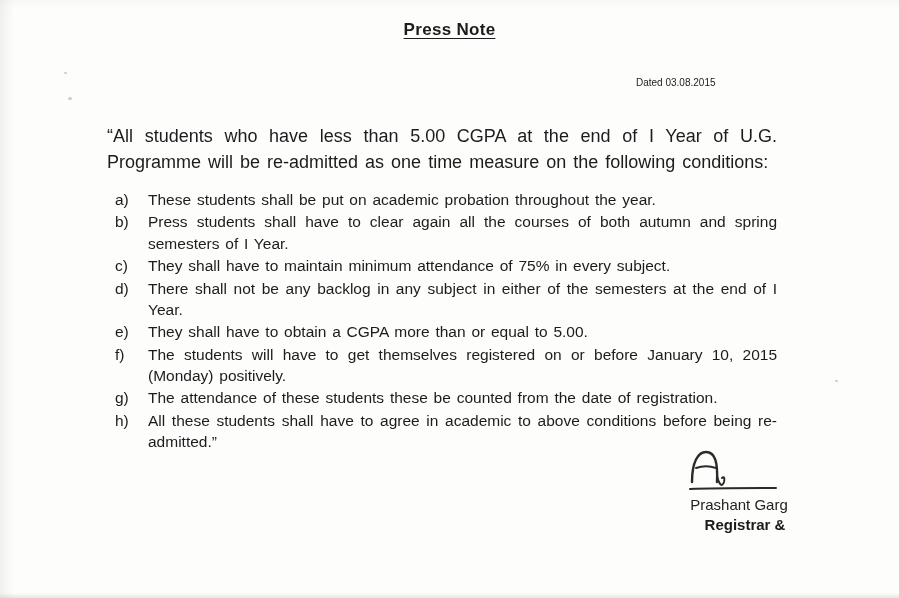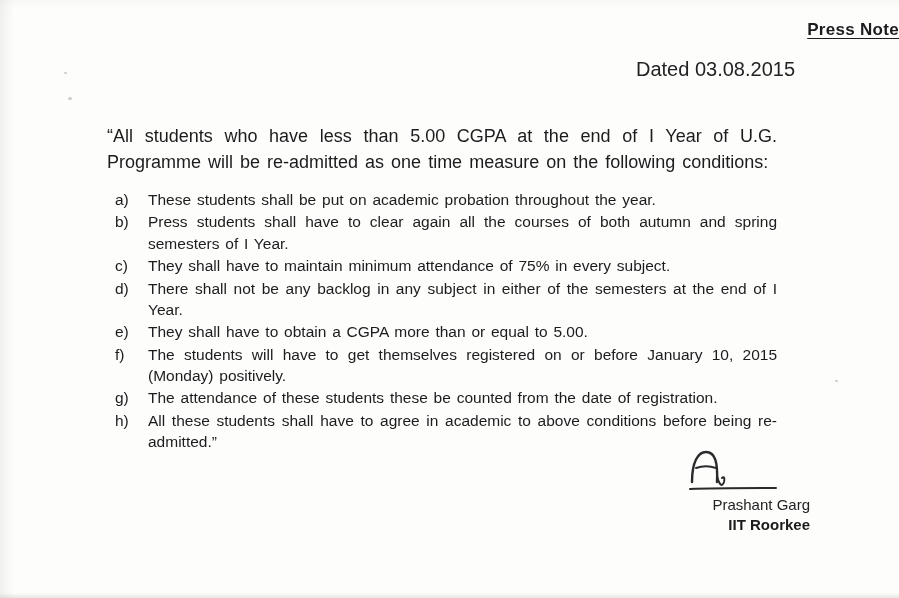--- a/index.html
+++ b/index.html
@@ -21,34 +21,34 @@
     background:
       linear-gradient(90deg, rgba(180,180,175,0.18) 0px, rgba(255,255,255,0) 14px),
       linear-gradient(180deg, rgba(200,200,195,0.10) 0px, rgba(255,255,255,0) 10px),
       #fdfdfb;
   }
   .title {
     position: absolute;
     top: 20px;
     left: 0;
     width: 100%;
-    text-align: right;
+    text-align: center;
     font-size: 17px;
     font-weight: bold;
     letter-spacing: 0.3px;
   }
   .title span {
     text-decoration: underline;
     text-underline-offset: 3px;
   }
   .date-line {
     position: absolute;
-    top: 58px;
+    top: 77px;
     left: 636px;
-    font-size: 20px;
+    font-size: 10px;
     color: #232325;
   }
   .body-block {
     position: absolute;
     top: 124px;
     left: 107px;
     width: 670px;
   }
   .intro {
     font-size: 18px;
@@ -76,21 +76,21 @@
     flex: 1;
     text-align: justify;
     word-spacing: 1.5px;
     padding-left: 9px;
   }
   .signature-block {
     position: absolute;
     top: 448px;
     left: 610px;
     width: 200px;
-    text-align: right;
+    text-align: center;
   }
   .signature-scribble {
     display: block;
     margin: 0 auto 2px 78px;
   }
   .sig-name {
     font-size: 15px;
     color: #232325;
     margin-left: 58px;
     white-space: nowrap;
@@ -179,17 +179,17 @@
   </div>
 
   <div class="signature-block">
     <svg class="signature-scribble" width="90" height="46" viewBox="0 0 90 46">
       <path d="M4 34 C4 14 10 4 18 4 C27 4 30 14 29 34" fill="none" stroke="#2a2a2c" stroke-width="2.4" stroke-linecap="round"></path>
       <path d="M8 20 C14 18 22 18 28 20" fill="none" stroke="#2a2a2c" stroke-width="2" stroke-linecap="round"></path>
       <path d="M29 28 C31 36 34 40 36 34 C37 30 36 28 34 30" fill="none" stroke="#2a2a2c" stroke-width="2" stroke-linecap="round"></path>
       <path d="M2 41 C25 40 55 40 88 40" fill="none" stroke="#2a2a2c" stroke-width="2" stroke-linecap="round"></path>
     </svg>
     <div class="sig-name">Prashant Garg</div>
-    <div class="sig-role r3">IIT Roorkee</div>
+    <div class="sig-role r1">Registrar &amp;</div>
   </div>
 
   <div class="bottom-edge"></div>
 </div>
 
 </body></html>

